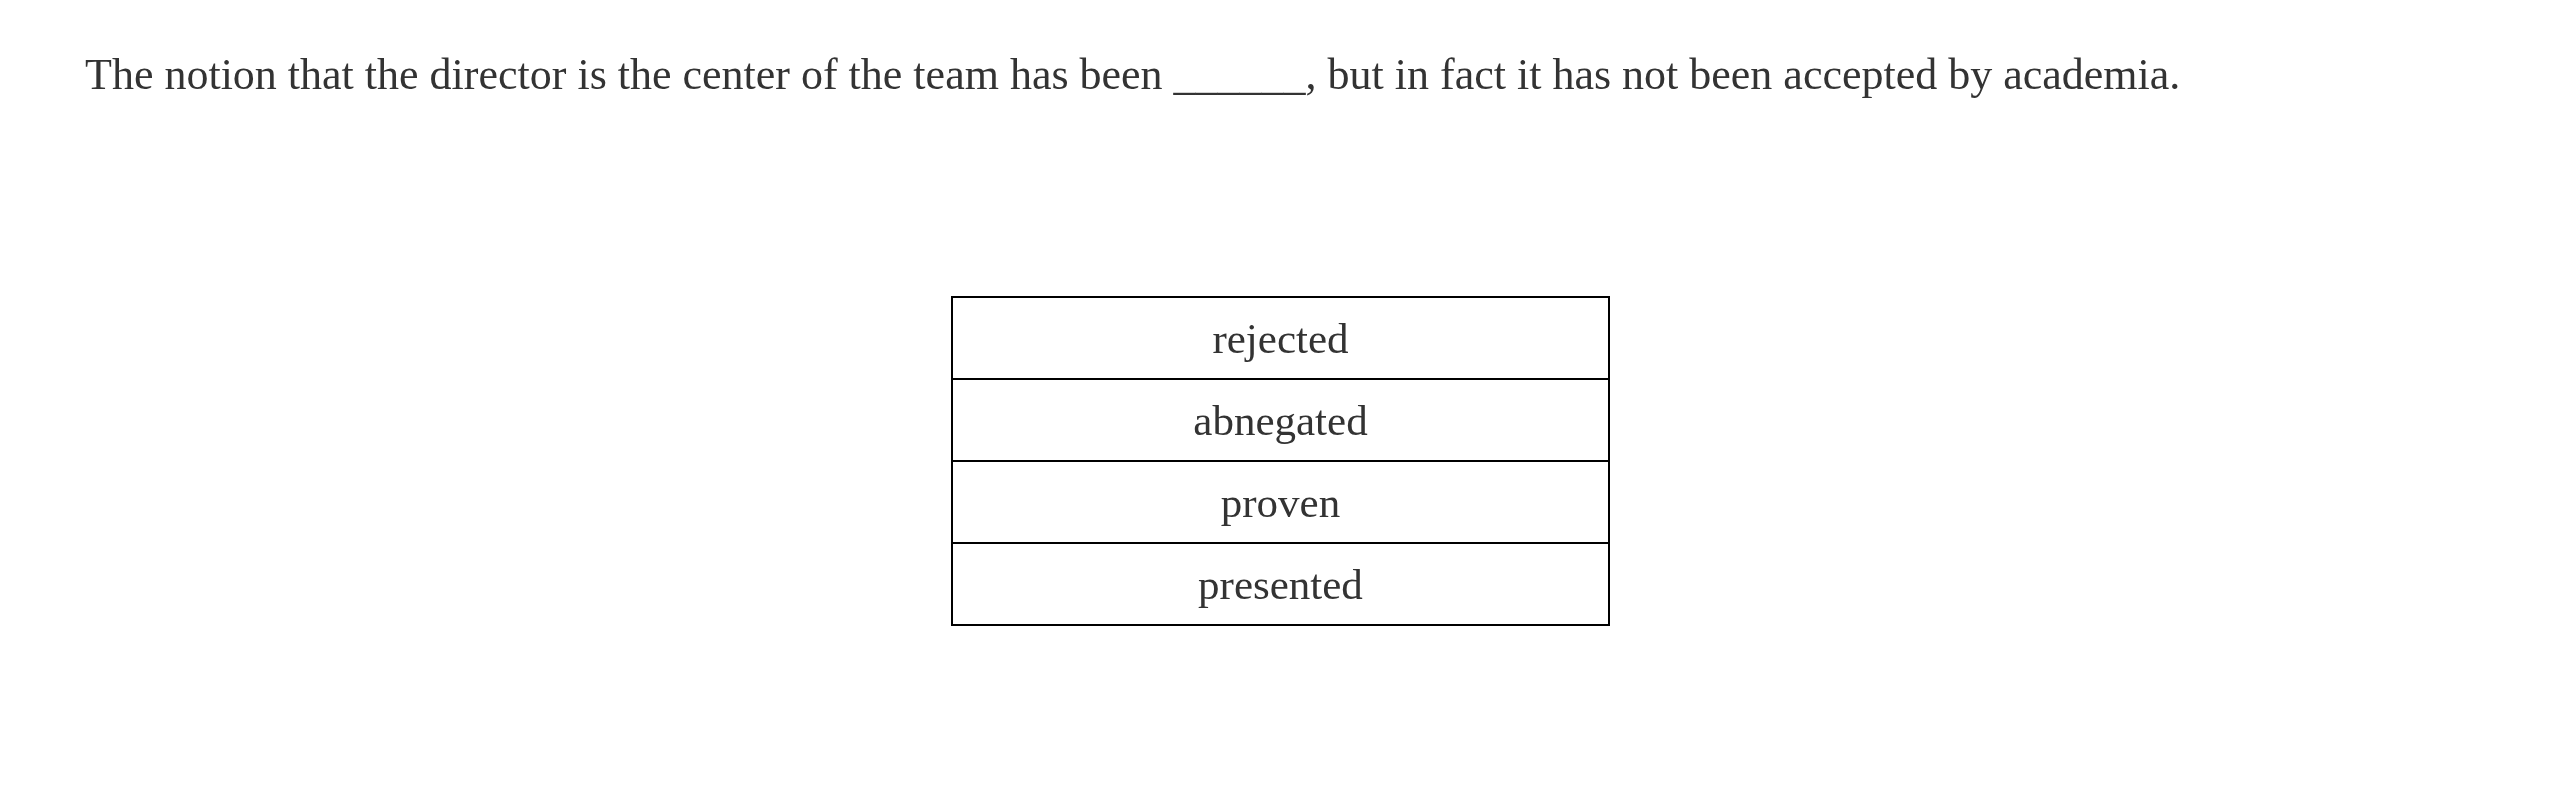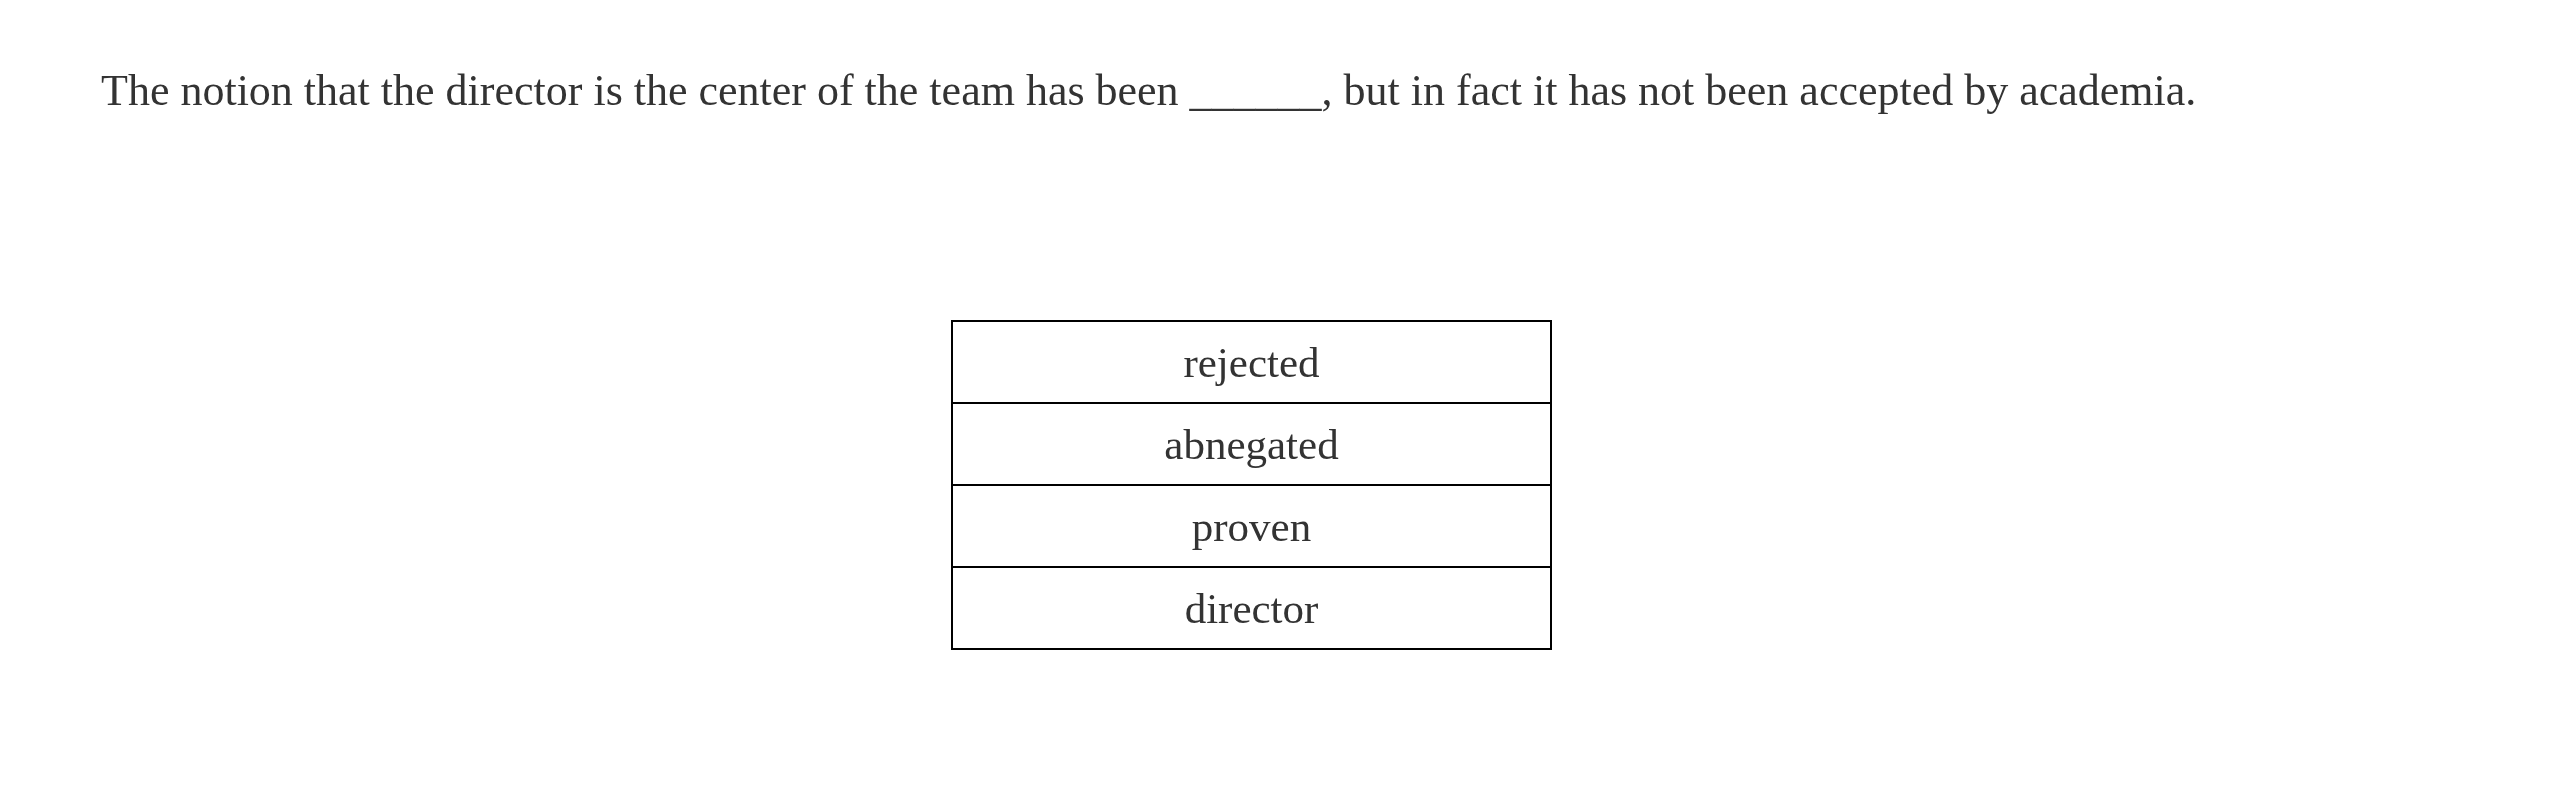--- a/index.html
+++ b/index.html
@@ -12,31 +12,31 @@
       height: 800px;
       position: relative;
       overflow: hidden;
       font-family: "Liberation Serif", "DejaVu Serif", serif;
       color: #333333;
     }
     .question {
       position: absolute;
       left: 85px;
       top: 48px;
-      margin: 16px;
+      margin: 0;
       font-size: 44px;
       line-height: 53px;
       white-space: nowrap;
       color: #333333;
     }
     .options {
       position: absolute;
       left: 951px;
-      top: 320px;
-      width: 601px;
+      top: 296px;
+      width: 659px;
       border-collapse: collapse;
       border: 2.5px solid #000000;
     }
     .options td {
       border: 2.5px solid #000000;
       height: 80px;
       padding: 0;
       text-align: center;
       vertical-align: middle;
       font-size: 43px;
@@ -54,17 +54,17 @@
     <tr>
       <td>rejected</td>
     </tr>
     <tr>
       <td>abnegated</td>
     </tr>
     <tr>
       <td>proven</td>
     </tr>
     <tr>
-      <td>director</td>
+      <td>presented</td>
     </tr>
   </tbody>
 </table>
 
 
 </body></html>

